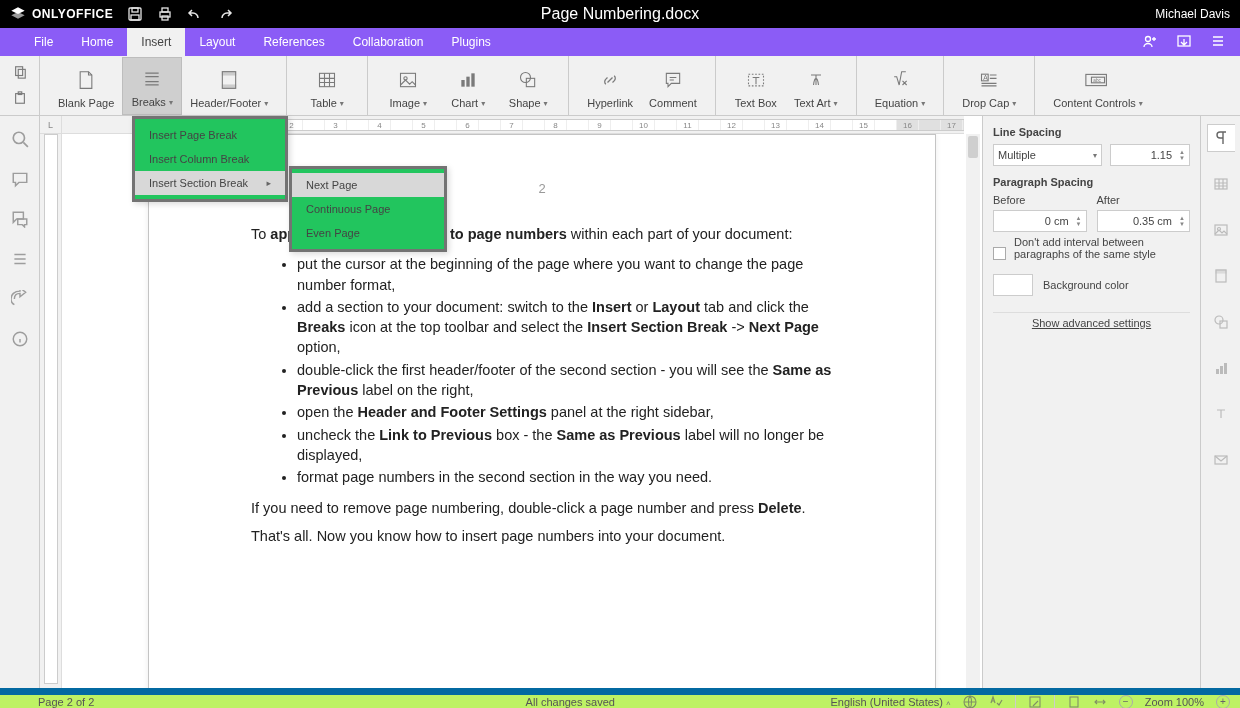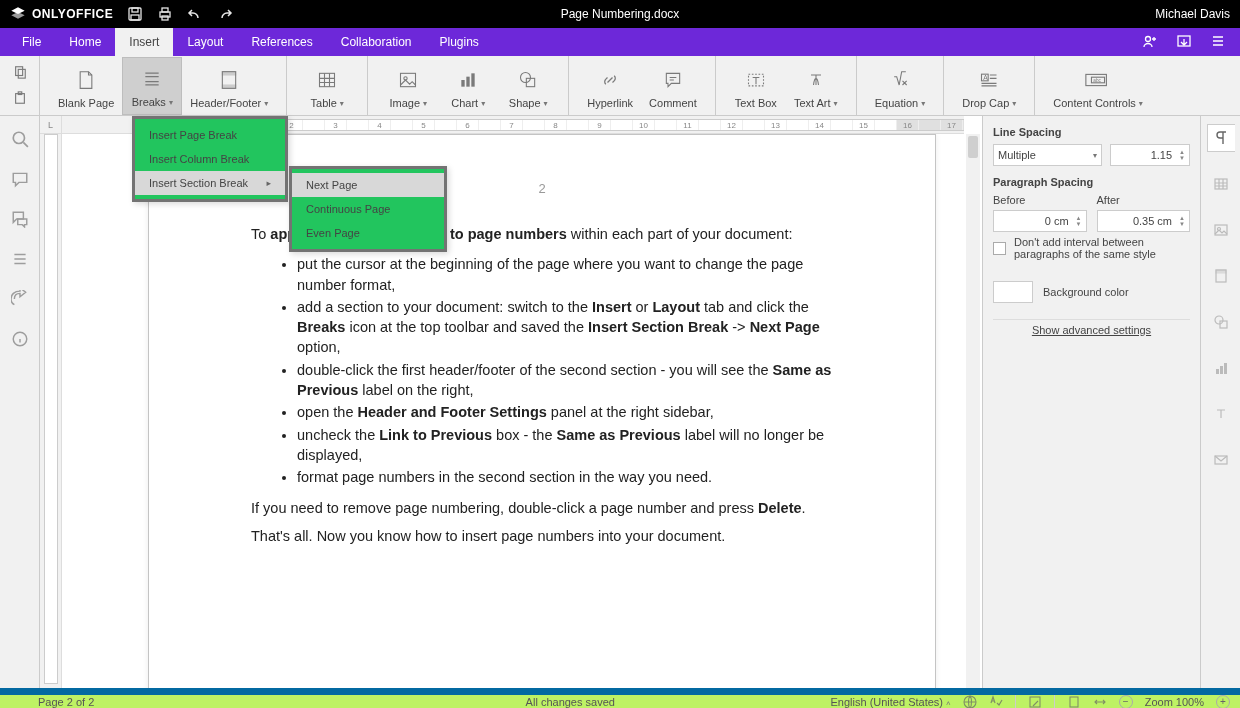--- a/index.html
+++ b/index.html
@@ -1,28 +1,28 @@
 <!DOCTYPE html>
 <html><head>
 <meta charset="utf-8">
 <style>
   * { box-sizing: border-box; margin: 0; padding: 0; }
   body { font-family: Arial, Helvetica, sans-serif; font-size: 11px; color: #444; overflow: hidden; width: 1240px; height: 708px; background: #fff; }
 
   
   .title-bar { background: #000000; height: 28px; display: flex; align-items: center; color: #fff; padding: 0 10px; }
   .title-bar .left { display: flex; align-items: center; gap: 14px; width: 300px; }
-  .title-bar .center { flex: 1; text-align: center; font-size: 12px; }
+  .title-bar .center { flex: 1; text-align: center; font-size: 16px; }
   .title-bar .right { width: 300px; text-align: right; font-size: 12px; }
   .logo { display: flex; align-items: center; gap: 6px; font-weight: bold; font-size: 12px; letter-spacing: 0.5px; }
   .logo svg { width: 16px; height: 16px; }
   .tb-icon { width: 16px; height: 16px; display: inline-flex; align-items: center; justify-content: center; opacity: 0.9; }
 
   
-  .menu-bar { background: #6d28d9; height: 28px; display: flex; align-items: stretch; color: #fff; padding-left: 8px; text-align: center; }
+  .menu-bar { background: #8b5cf6; height: 28px; display: flex; align-items: stretch; color: #fff; padding-left: 20px; text-align: center; }
   .menu-bar .tab { padding: 0 14px; display: flex; align-items: center; font-size: 12px; cursor: pointer; }
   .menu-bar .tab.active { background: #f1f1f1; color: #444; }
   .menu-bar .spacer { flex: 1; }
   .menu-bar .right-icons { display: flex; align-items: center; gap: 18px; padding-right: 14px; }
   .menu-bar .right-icons svg { width: 16px; height: 16px; }
 
   
   .ribbon { background: #f1f1f1; height: 60px; border-bottom: 1px solid #cbcbcb; display: flex; align-items: stretch; }
   .ribbon-left { width: 40px; display: flex; flex-direction: column; align-items: center; justify-content: center; gap: 10px; border-right: 1px solid #cbcbcb; }
   .ribbon-group { display: flex; align-items: flex-end; padding: 0 10px; border-right: 1px solid #cbcbcb; }
@@ -67,21 +67,21 @@
   .rp-tabs .rpt.active { background:#fff; border:1px solid #ccc; border-right: none; }
   .rp-label { font-weight: bold; margin-bottom: 6px; }
   .rp-row { display:flex; gap:8px; align-items:flex-start; margin-bottom:10px; }
   .rp-select, .rp-input { height: 22px; border: 1px solid #ccc; background: #fff; font-size: 11px; padding: 0 4px; display:flex; align-items:center; justify-content:space-between; }
   .rp-select { flex: 1; }
   .rp-input { width: 80px; justify-content:flex-end; gap:4px; position:relative;}
   .rp-input .spin { display:flex; flex-direction:column; font-size:6px; color:#888; line-height:6px; margin-left:3px;}
   .rp-cols { display:flex; gap:10px; }
   .rp-col { flex:1; }
   .rp-col .sub { font-size:11px; margin-bottom:4px; }
-  .rp-checkbox { display:flex; align-items:center; gap:8px; margin:4px 0 21px; }
+  .rp-checkbox { display:flex; align-items:flex-end; gap:8px; margin:4px 0 14px; }
   .rp-checkbox .box { width:13px; height:13px; border:1px solid #aaa; background:#fff; flex-shrink:0; margin-top:1px;}
   .rp-swatch-row { display:flex; align-items:center; gap:10px; margin-bottom:16px;}
   .rp-swatch { width:40px; height:22px; border:1px solid #ccc; background:#fff; }
   .rp-link { text-align:center; text-decoration: underline; color:#444; cursor:pointer; padding-top:4px; border-top: 1px solid #ddd; margin-top:4px;}
 
   
   .dropdown { position: absolute; background: #22c55e; border: 3px solid #737373; box-shadow: 2px 2px 6px rgba(0,0,0,0.15); z-index: 50; font-size: 11px; }
   .dd1 { top: 116px; left: 132px; width: 156px; padding: 4px 0;}
   .dd-item { padding: 6px 14px; display:flex; align-items:center; justify-content:space-between; cursor:pointer; }
   .dd-item.highlight { background: #d8d8d8; }
@@ -443,21 +443,21 @@
         <div class="v-ruler-inner"></div>
       </div>
 
     <div class="canvas-scroll">
       <div class="page">
         <div class="page-num">2</div>
         <div class="page-content">
           <p><span>To </span><b>apply different formatting to page numbers</b><span> within each part of your document:</span></p>
           <ul>
             <li><span>put the cursor at the beginning of the page where you want to change the page number format,</span></li>
-            <li><span>add a section to your document: switch to the </span><b>Insert</b><span> or </span><b>Layout</b><span> tab and click the </span><b>Breaks</b><span> icon at the top toolbar and saved the </span><b>Insert Section Break</b><span> -&gt; </span><b>Next Page</b><span> option,</span></li>
+            <li><span>add a section to your document: switch to the </span><b>Insert</b><span> or </span><b>Layout</b><span> tab and click the </span><b>Breaks</b><span> icon at the top toolbar and select the </span><b>Insert Section Break</b><span> -&gt; </span><b>Next Page</b><span> option,</span></li>
             <li><span>double-click the first header/footer of the second section - you will see the </span><b>Same as Previous</b><span> label on the right,</span></li>
             <li><span>open the </span><b>Header and Footer Settings</b><span>  panel at the right sidebar,</span></li>
             <li><span>uncheck the </span><b>Link to Previous</b><span> box - the </span><b>Same as Previous</b><span> label will no longer be displayed,</span></li>
             <li><span>format page numbers in the second section in the way you need.</span></li>
           </ul>
           <p><span>If you need to remove page numbering, double-click a page number and press </span><b>Delete</b><span>.</span></p>
           <p>That's all. Now you know how to insert page numbers into your document.</p>
         </div>
       </div>
     </div>

